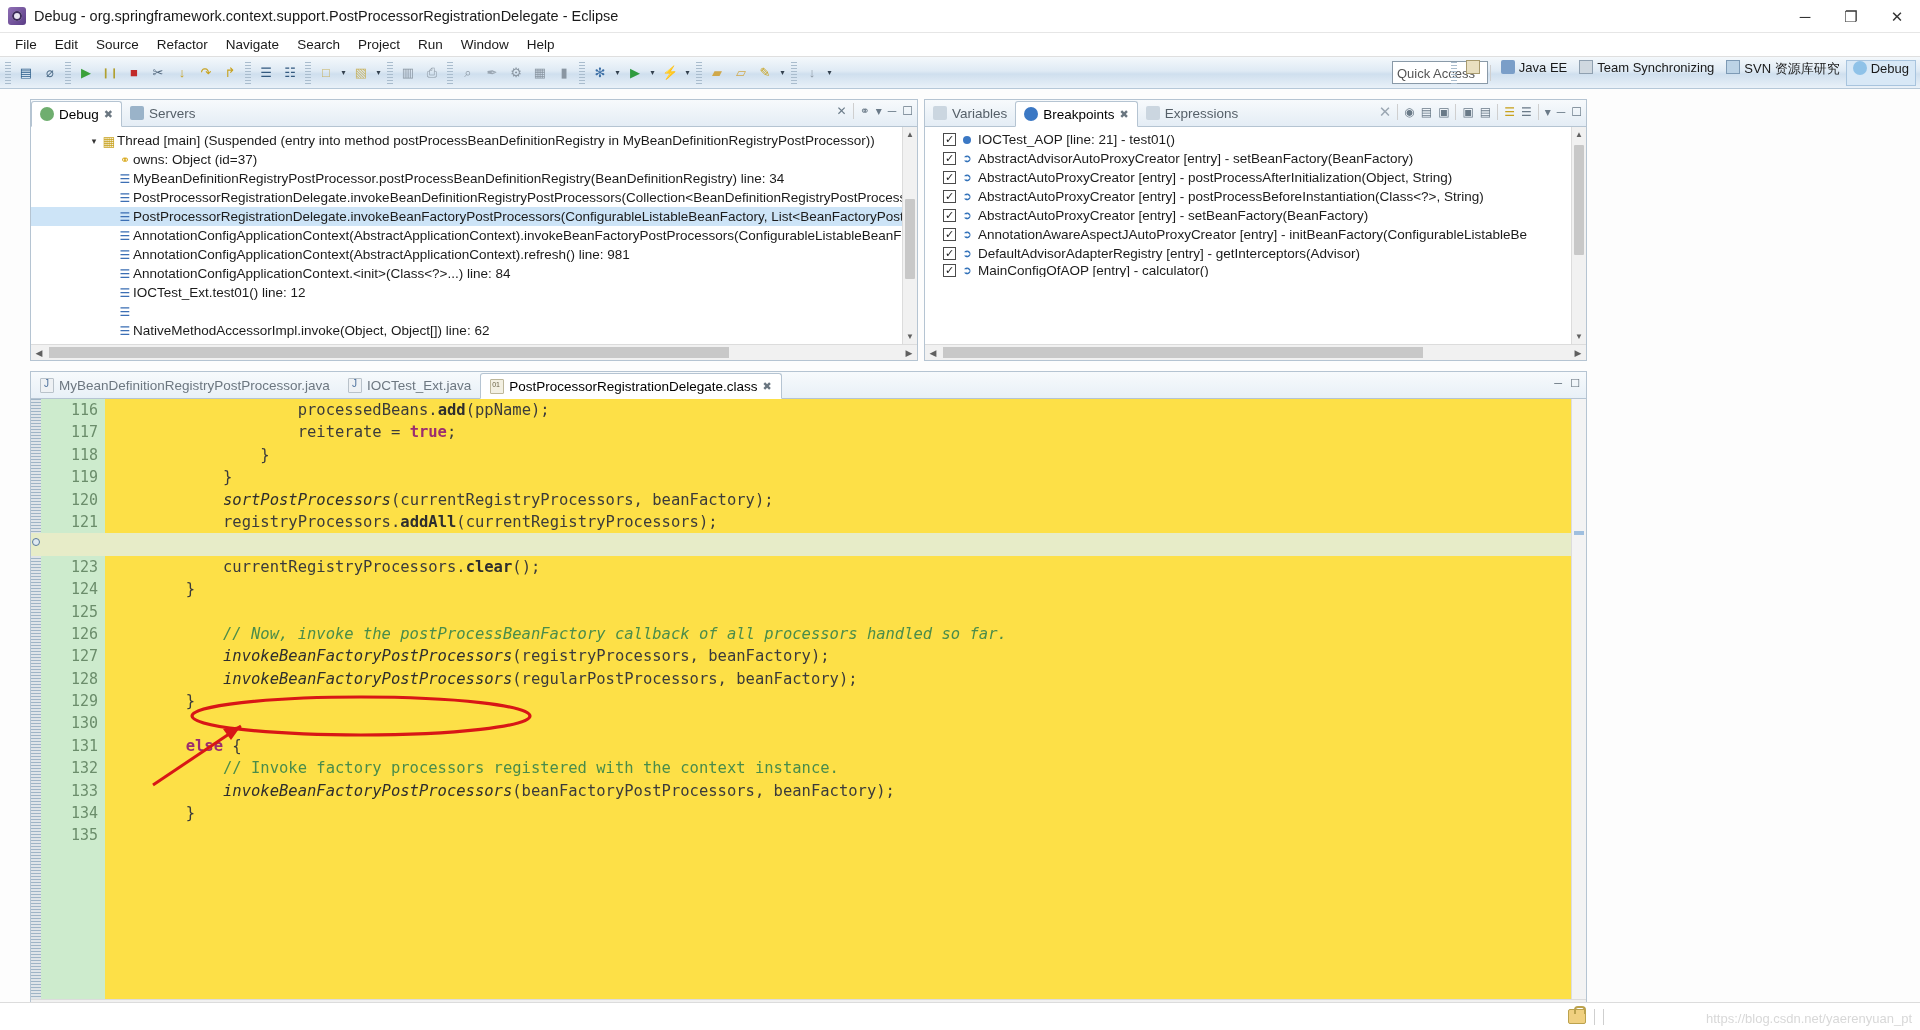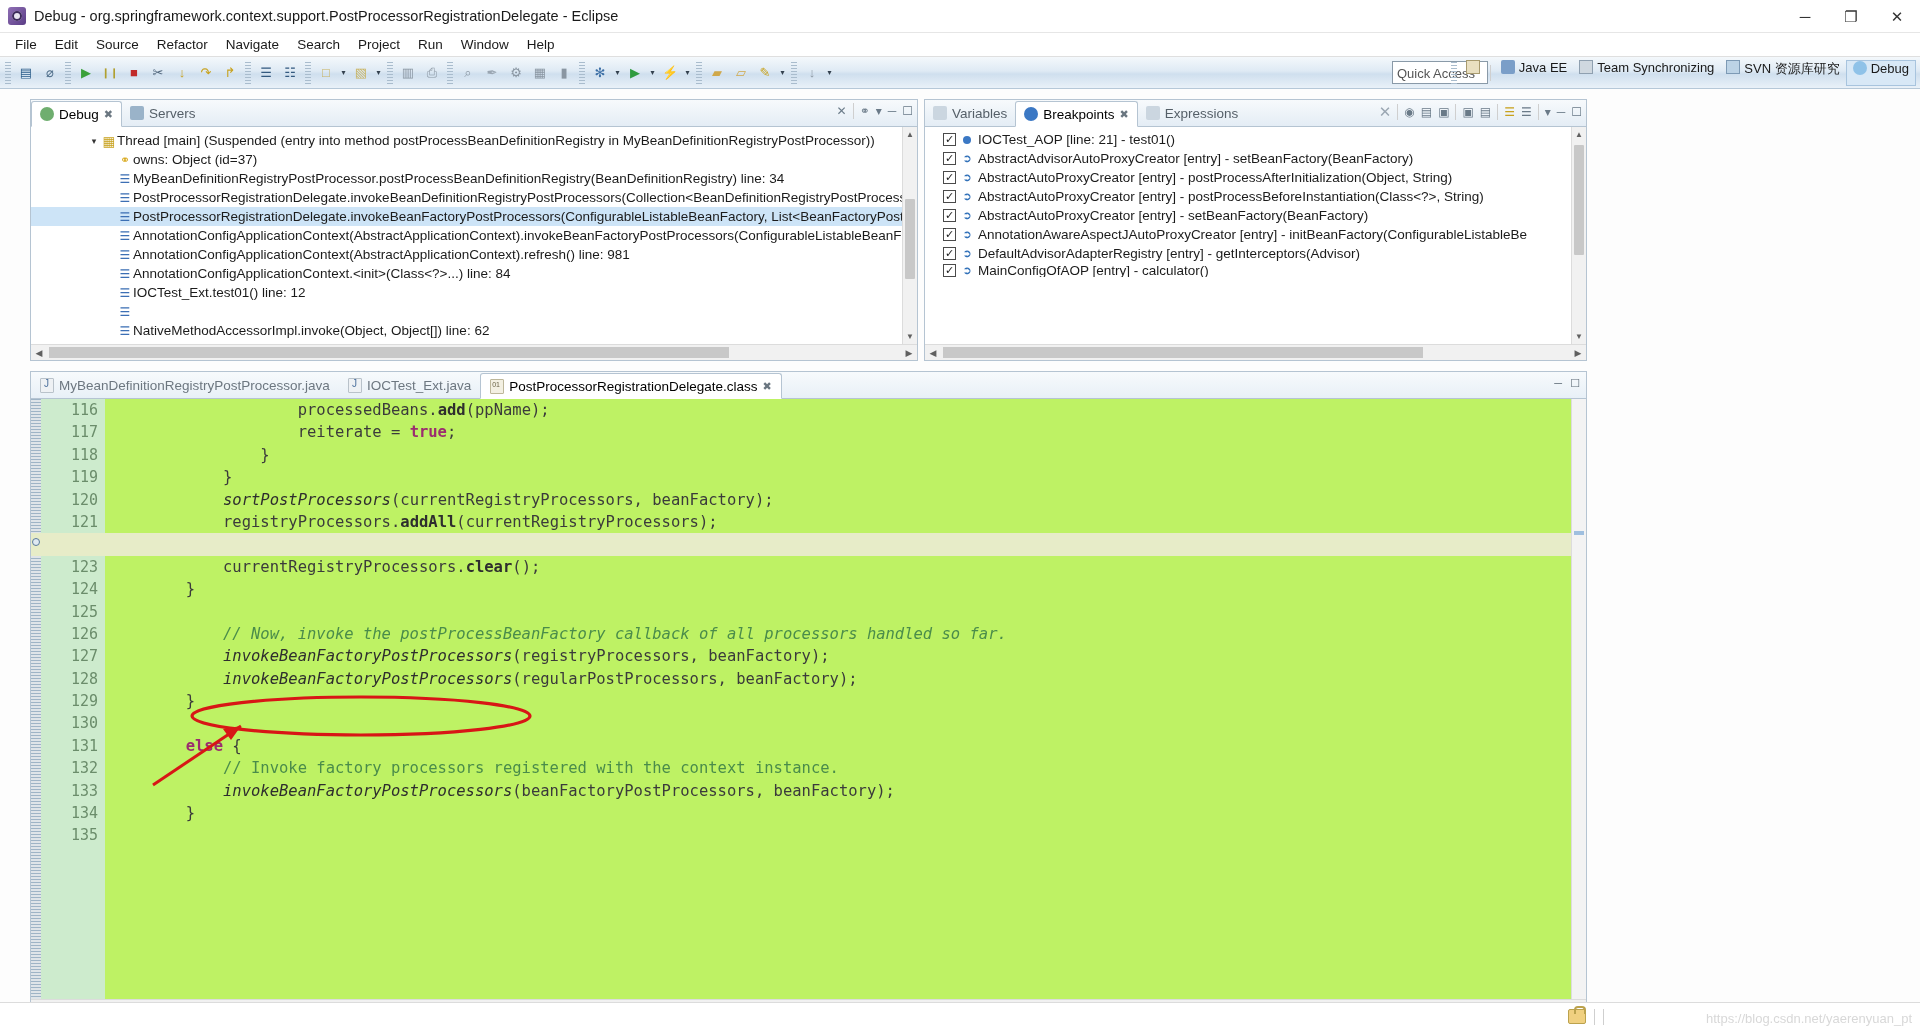--- a/index.html
+++ b/index.html
@@ -173,21 +173,21 @@
     background: linear-gradient(to bottom,#f7fafc,#e8f0f7);
     border-bottom:1px solid #b5c4d2; position:relative;
   }
   .etab { display:flex; align-items:center; gap:5px; height:26px; padding:0 9px; font-size:13.5px; color:#6d7780; white-space:nowrap;}
   .etab.active { background:#ffffff; color:#000; border:1px solid #b5c4d2; border-bottom:1px solid #fff; border-radius:3px 3px 0 0; position:relative; top:1px;}
   .etab .x { font-size:11px; color:#6a7680;}
   .ico-java { width:14px; height:15px; flex:none; background:#eef1f4; border:1px solid #b9c2ca; border-radius:1px; position:relative;}
   .ico-java::after { content:"J"; position:absolute; left:3px; top:-1px; font-size:10px; color:#4a6f9c; }
   .ico-class { width:14px; height:15px; flex:none; background:#f3f0e2; border:1px solid #bdb79a; border-radius:1px; position:relative;}
   .ico-class::after { content:"01"; position:absolute; left:1px; top:1px; font-size:7px; color:#6a6347; letter-spacing:0; }
-  .code-area { position:absolute; left:0; right:0; top:27px; bottom:0; background:#bef264; overflow:hidden;}
+  .code-area { position:absolute; left:0; right:0; top:27px; bottom:0; background:#fde047; overflow:hidden;}
   .ruler {
     position:absolute; left:0; top:0; bottom:0; width:10px;
     background:#dfe4e8;
     background-image: repeating-linear-gradient(to bottom, #9fb4c6 0 1px, transparent 1px 3px);
   }
   .gutter {
     position:absolute; left:10px; top:0; bottom:0; width:64px;
     background:#cdebcd;
   }
   .gutter .ln {

